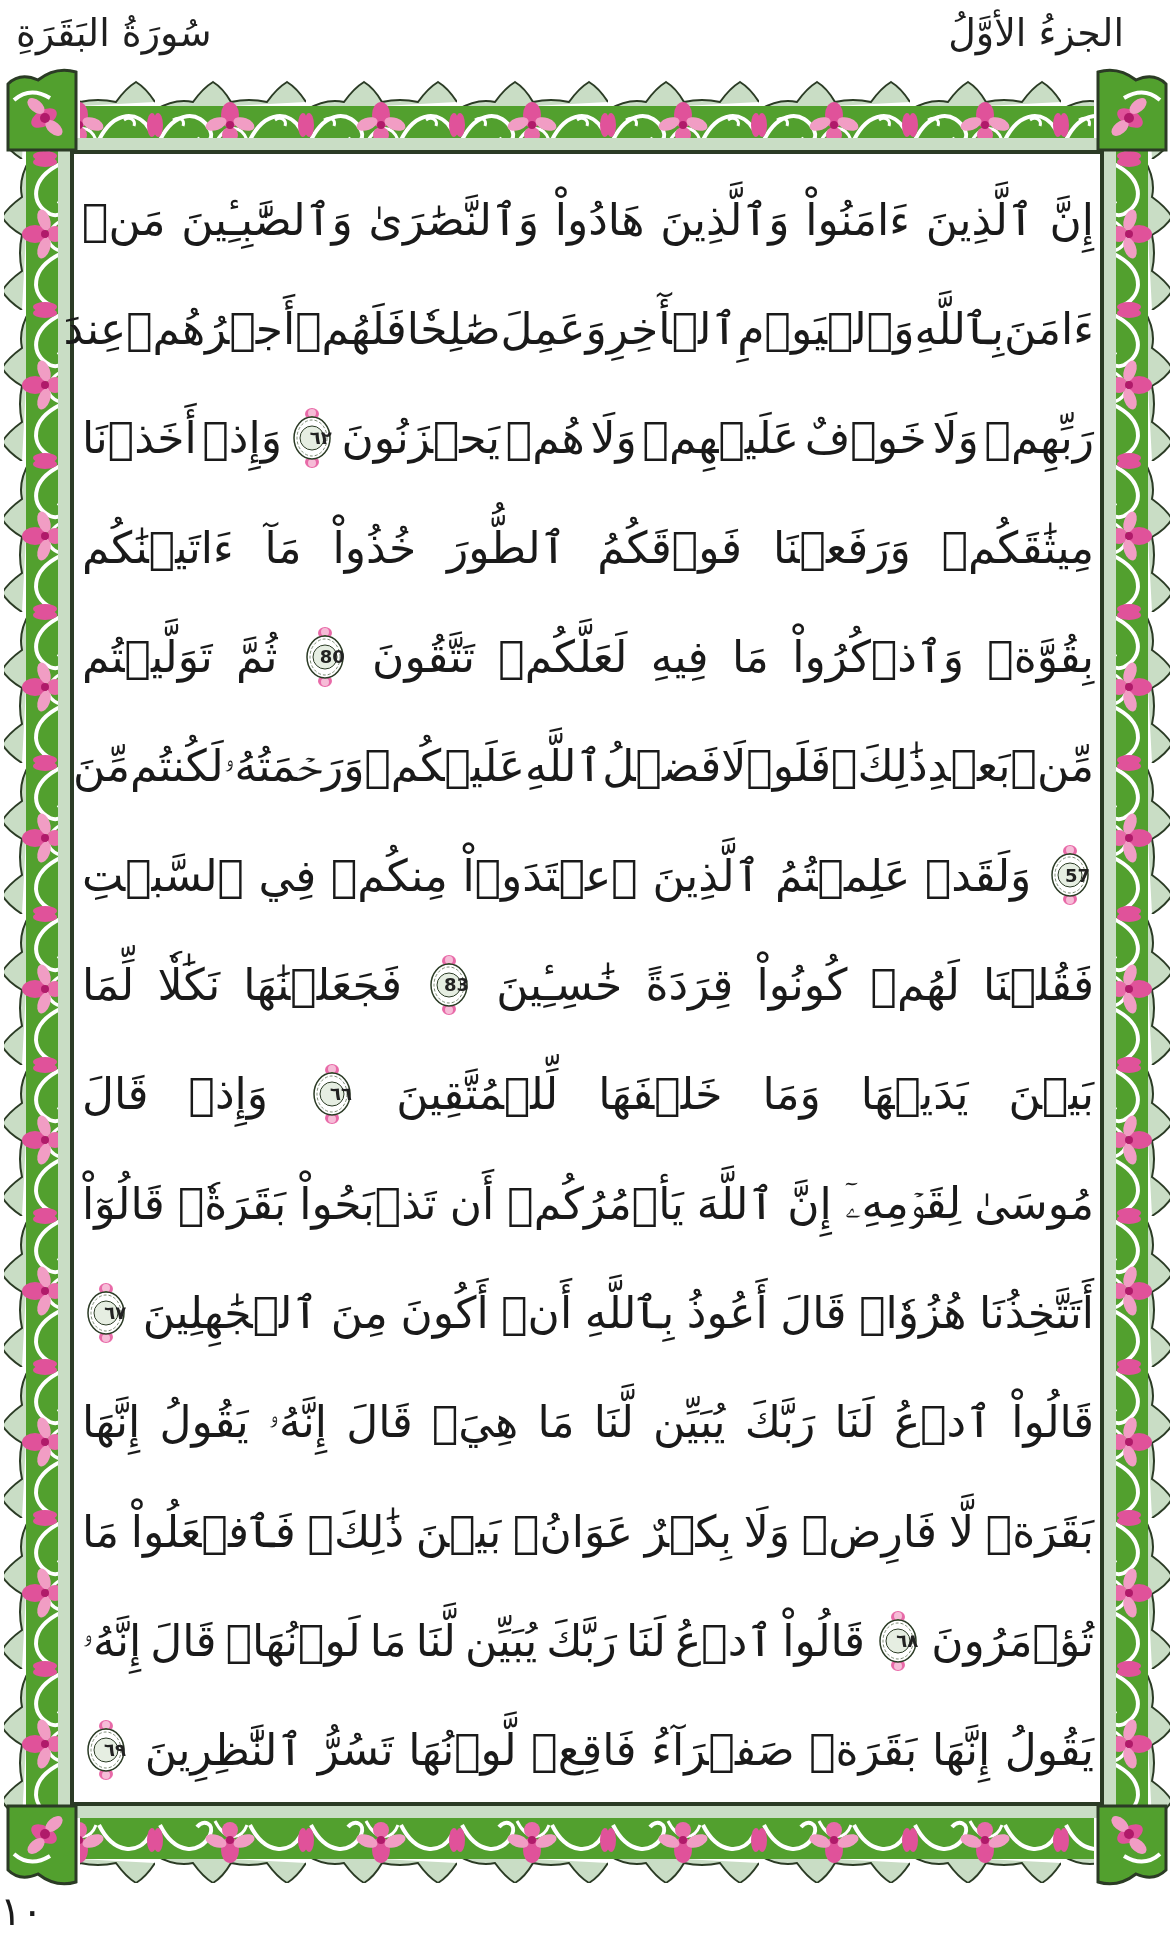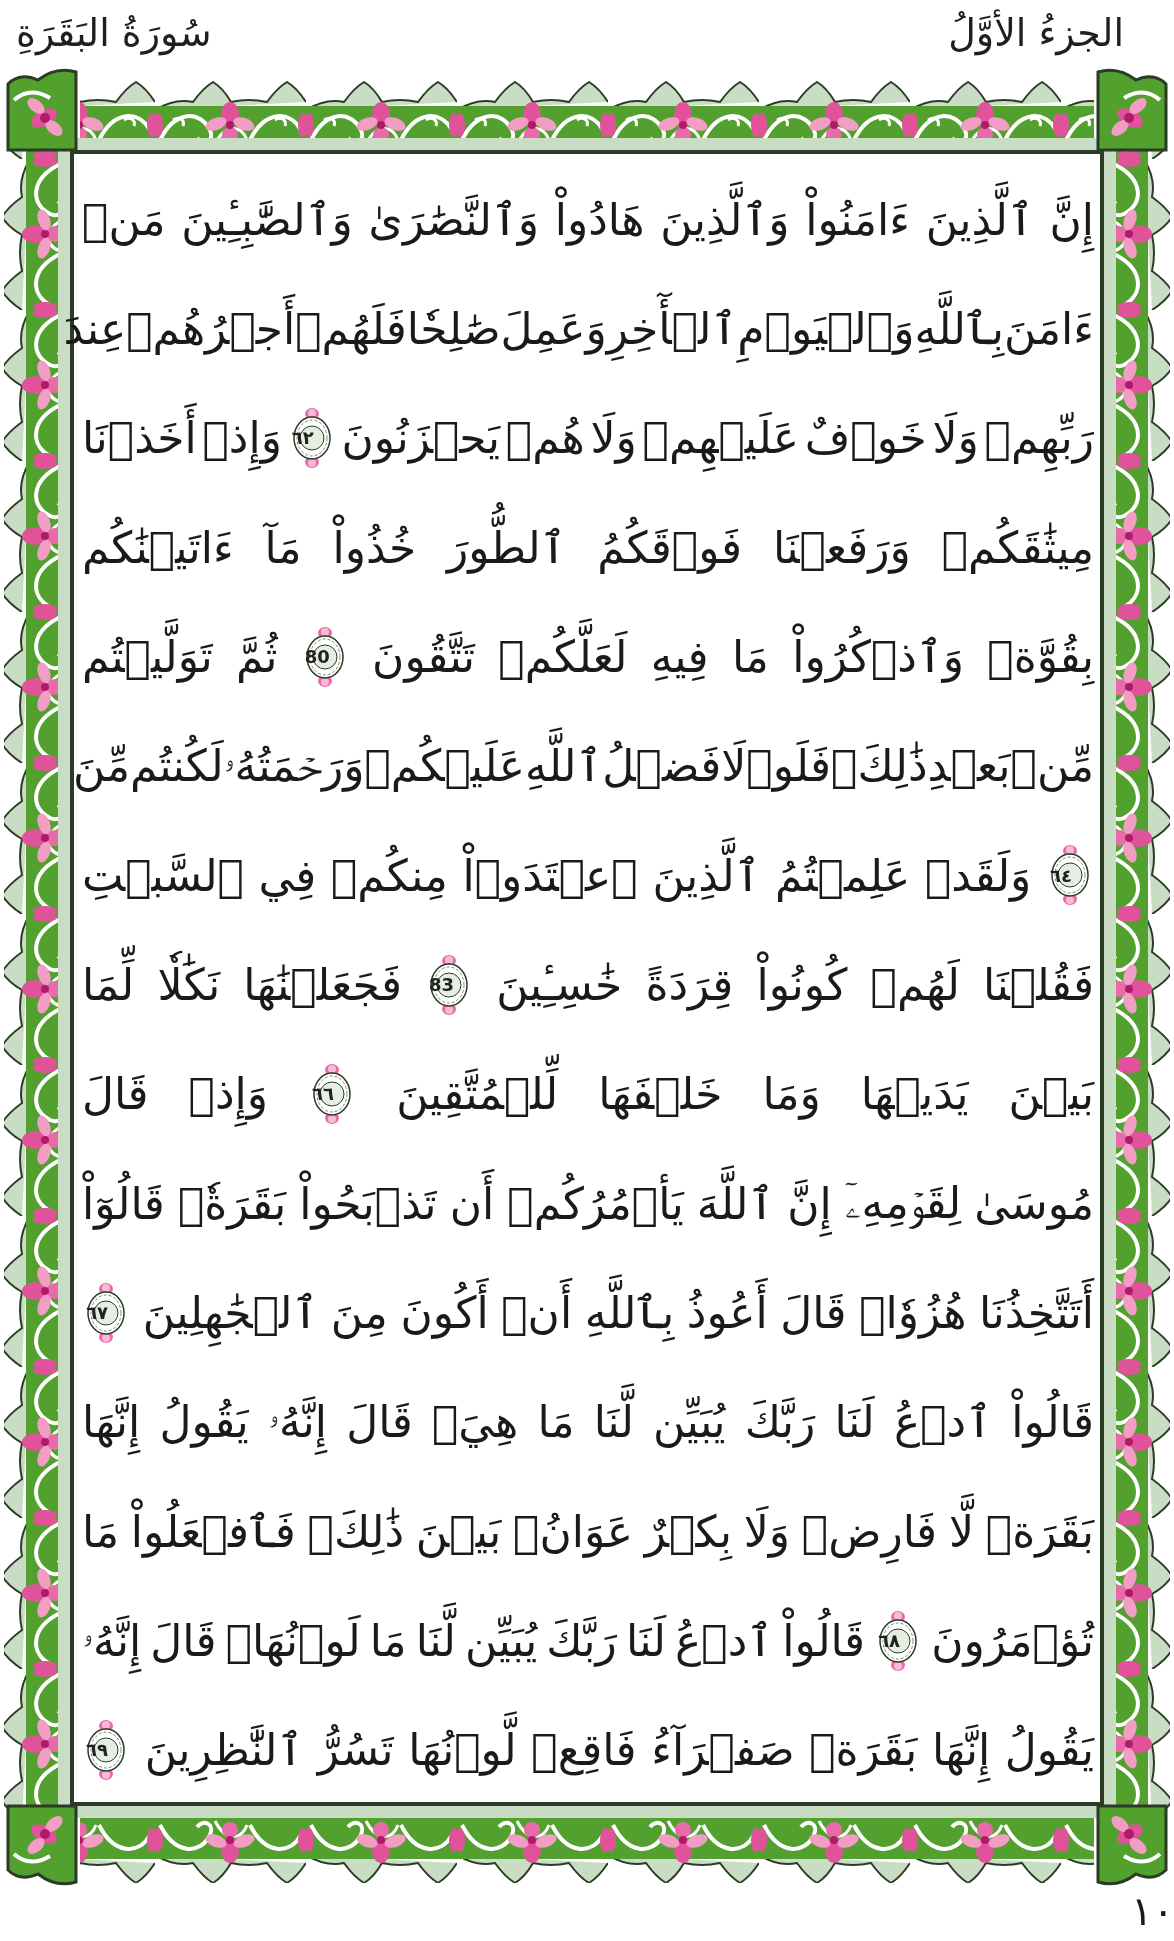--- a/index.html
+++ b/index.html
@@ -21,30 +21,30 @@
     direction: rtl;
   }
   .line {
     position: absolute; left: 0; width: 1012px; height: 90px;
     display: flex; flex-direction: row; justify-content: space-between; align-items: center;
     font-family: "DejaVu Sans", sans-serif; font-size: 44px; color: #1a1a1a;
     white-space: nowrap; direction: rtl;
   }
   .seg { display: inline-block; }
   .ayah-marker {
-    display: inline-flex; align-items: center; justify-content: flex-end;
+    display: inline-flex; align-items: center; justify-content: flex-start;
     width: 40px; height: 62px; position: relative; flex: 0 0 40px; margin: 0 4px;
   }
   .ayah-marker svg { position: absolute; left: 0; top: 0; }
   .ayah-num {
     position: relative; font-size: 18px; color: #222; direction: rtl; z-index: 2;
     font-family: "DejaVu Sans", sans-serif; font-weight: bold;
   }
   .page-number {
-    position: absolute; left: 0; width: 1174px; top: 1888px; text-align: right;
+    position: absolute; left: 0; width: 1174px; top: 1888px; text-align: left;
     font-size: 40px; color: #1a1a1a; font-family: "DejaVu Sans", sans-serif;
   }
 </style>
 </head>
 <body>
 
 <div class="header-juz">الجزءُ الأوَّلُ</div>
 <div class="header-surah">سُورَةُ البَقَرَةِ</div>
 
 <svg class="frame-svg" width="1174" height="1941" viewBox="0 0 1174 1941" xmlns="http://www.w3.org/2000/svg">
@@ -261,21 +261,21 @@
     <svg width="40" height="62" viewBox="0 0 40 62">
       <ellipse cx="20" cy="7" rx="7" ry="6" fill="#e86aa8"></ellipse>
       <ellipse cx="20" cy="6" rx="4" ry="4" fill="#f6bcd7"></ellipse>
       <circle cx="20" cy="11" r="2" fill="#5aa535"></circle>
       <ellipse cx="20" cy="55" rx="7" ry="6" fill="#e86aa8"></ellipse>
       <ellipse cx="20" cy="56" rx="4" ry="4" fill="#f6bcd7"></ellipse>
       <ellipse cx="20" cy="31" rx="18" ry="21" fill="#ffffff" stroke="#2b3b25" stroke-width="1.5"></ellipse>
       <ellipse cx="20" cy="31" rx="15" ry="18" fill="none" stroke="#7a8a72" stroke-width="1" stroke-dasharray="3 2"></ellipse>
       <ellipse cx="20" cy="31" rx="12" ry="12" fill="#e6eee2" stroke="#2b3b25" stroke-width="1"></ellipse>
     </svg>
-    <span class="ayah-num">٦٤</span>
+    <span class="ayah-num">57</span>
   </span>
       <span class="seg">وَلَقَدۡ</span>
       <span class="seg">عَلِمۡتُمُ</span>
       <span class="seg">ٱلَّذِينَ</span>
       <span class="seg">ٱعۡتَدَوۡاْ</span>
       <span class="seg">مِنكُمۡ</span>
       <span class="seg">فِي</span>
       <span class="seg">ٱلسَّبۡتِ</span>
     </div>
     <div class="line" style="top: 779.58px;">

